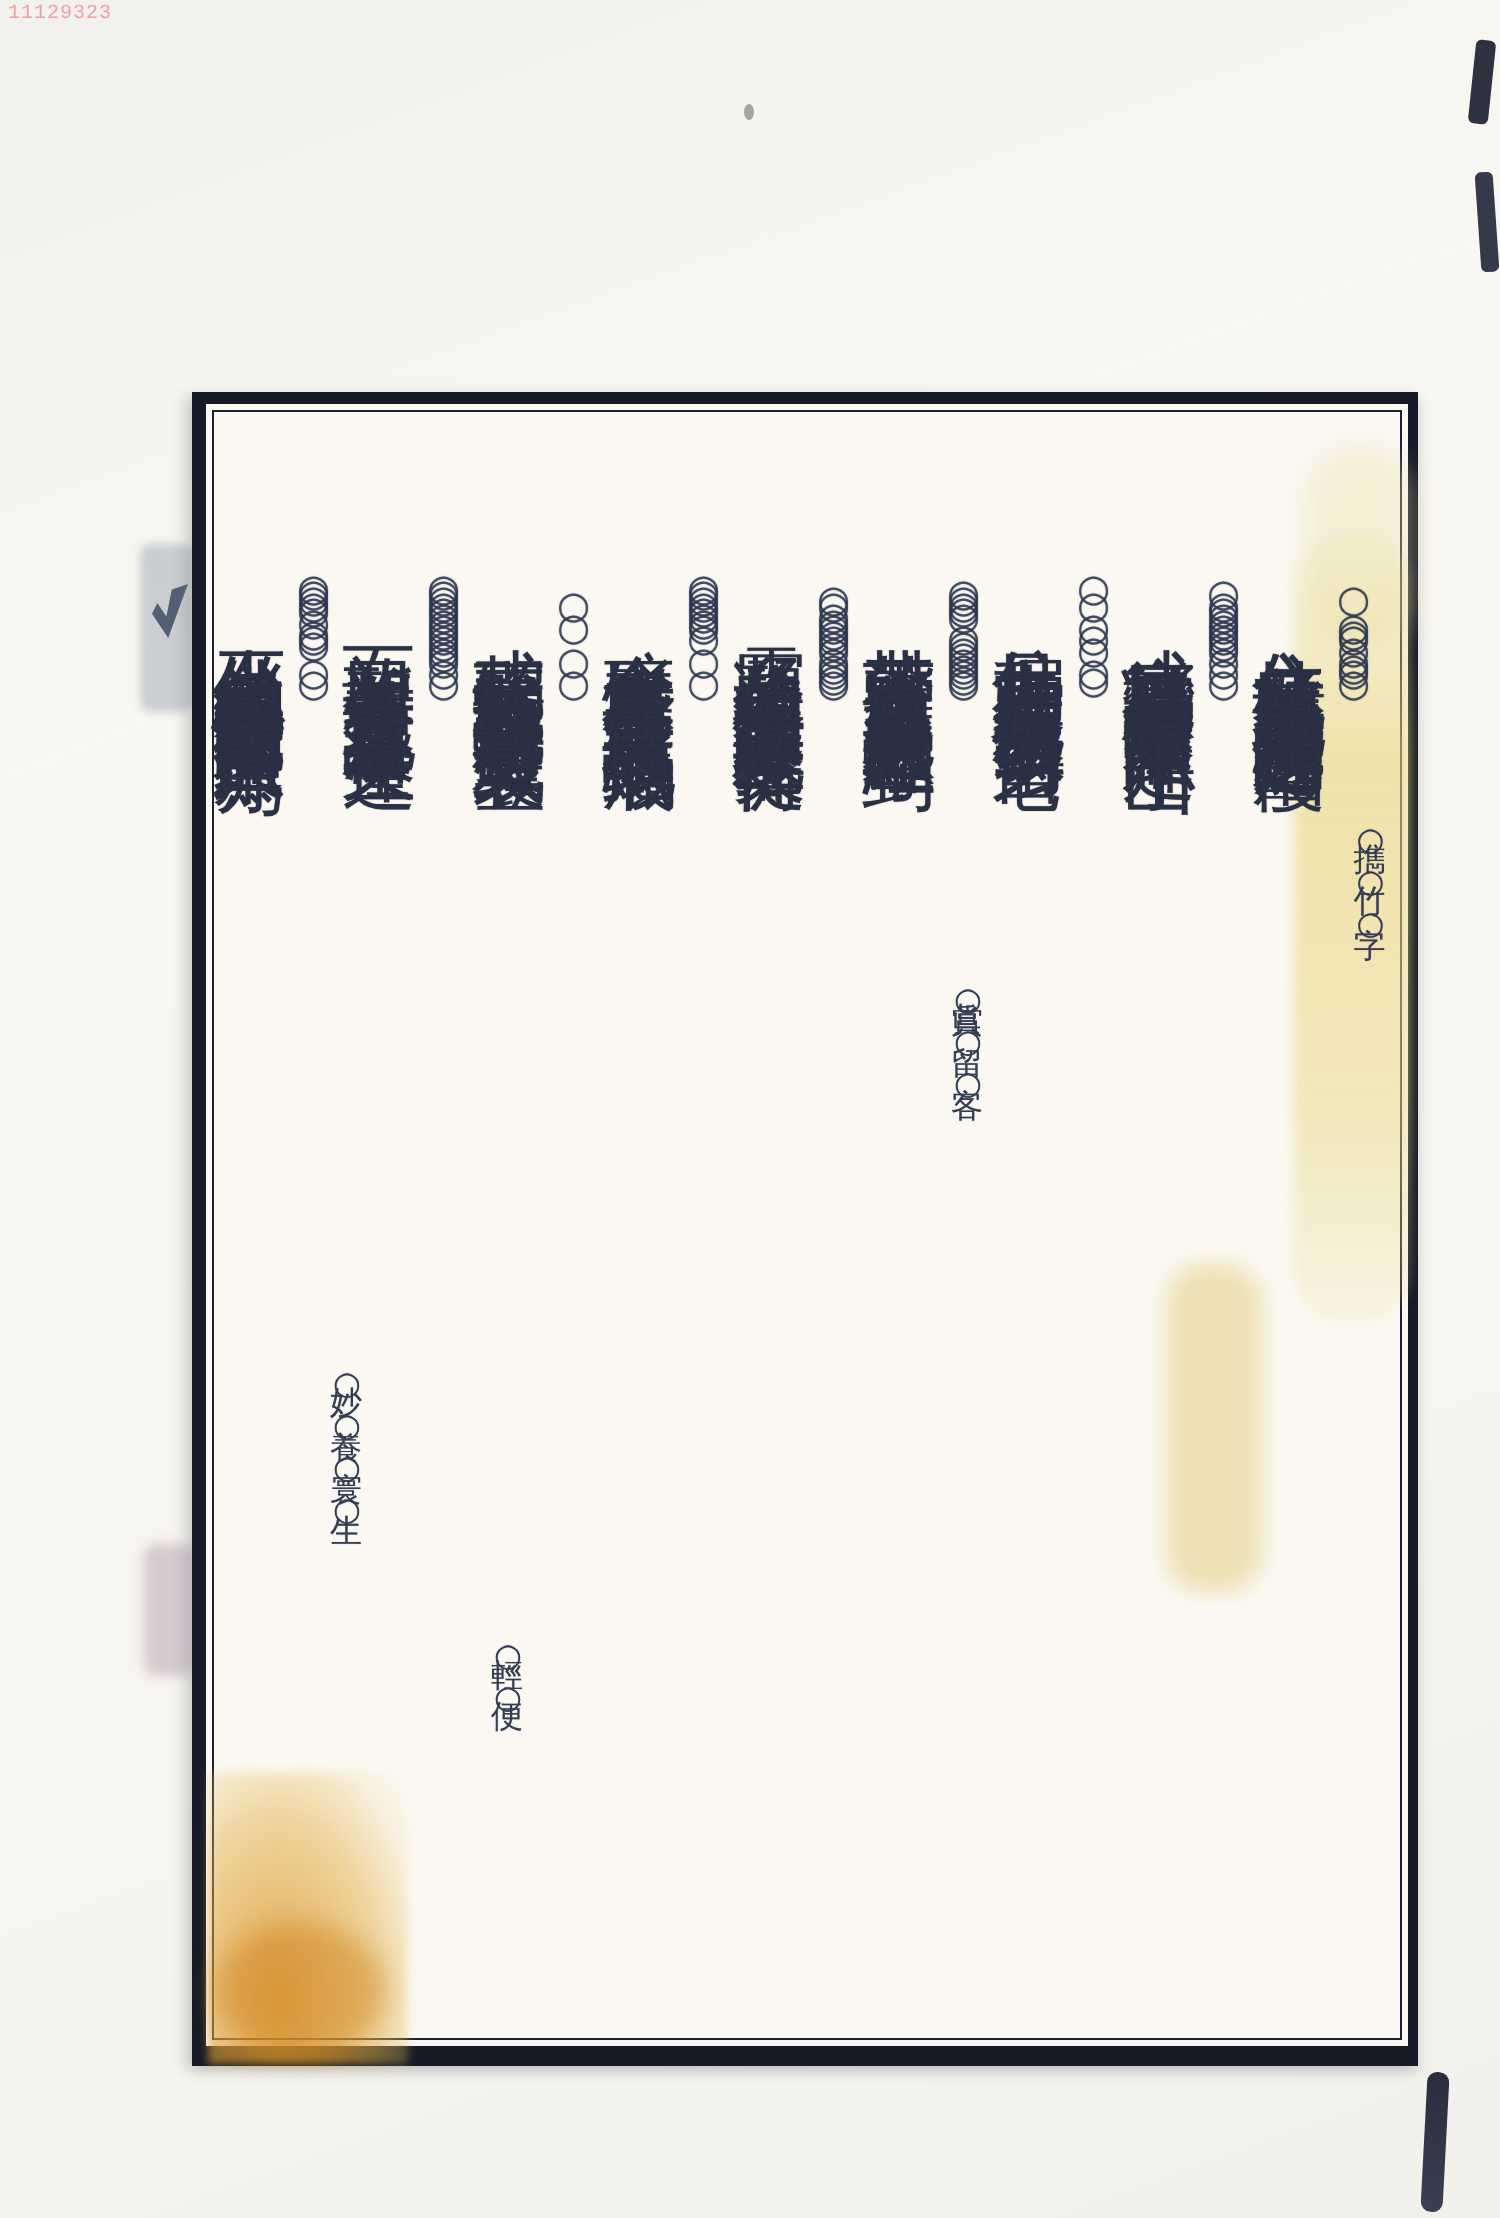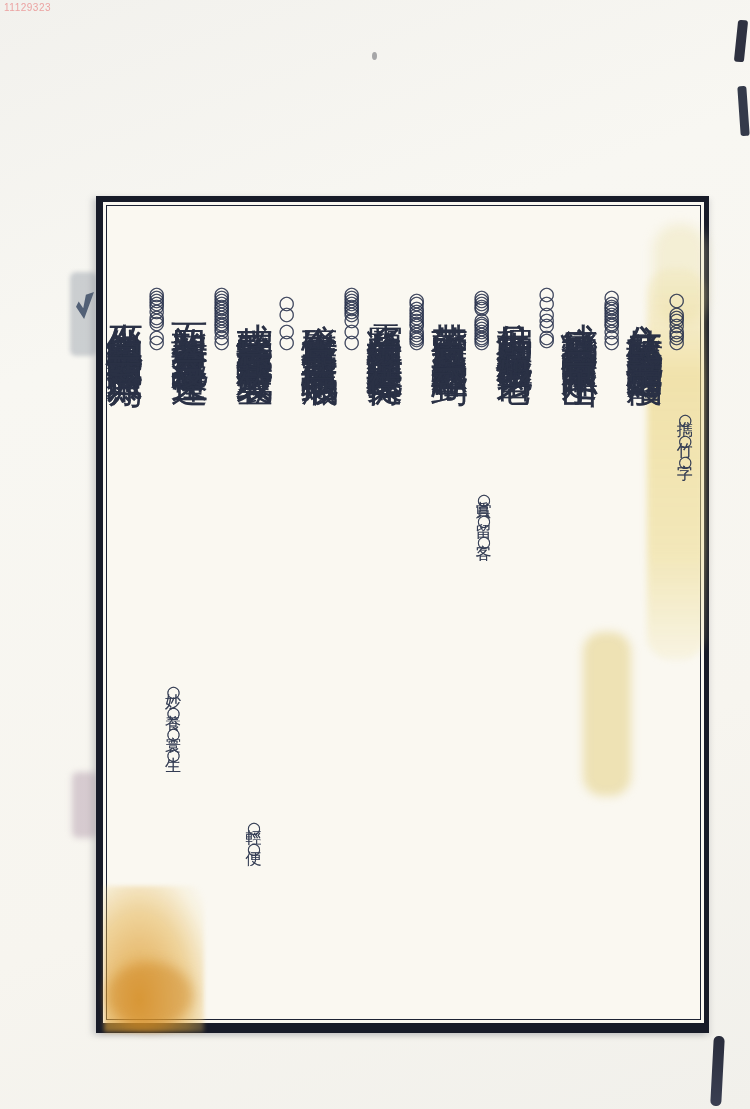--- a/index.html
+++ b/index.html
@@ -7,21 +7,21 @@
     width:750px;height:1109px;overflow:hidden;position:relative;
     background:#eef0ee;
     font-family:"DejaVu Serif","Liberation Serif",serif;
   }
   .paper{
     position:absolute;inset:0;
     background:linear-gradient(160deg,#f2f1ed 0%,#f8f7f2 28%,#f7f5ef 70%,#f1f0eb 100%);
   }
   .watermark{
     position:absolute;left:4px;top:2px;
-    font-family:Liberation Sans, sans-serif;
+    font-family:Liberation Mono, monospace;
     font-size:10px;letter-spacing:.5px;color:rgba(233,140,140,.78);
   }
   
   .frame{
     position:absolute;left:96px;top:196px;width:613px;height:837px;
     box-sizing:border-box;
     border-style:solid;border-color:#171b28;
     border-width:6px 5px 10px 7px;
     background:#faf8f1;
     box-shadow:-4px 2px 6px rgba(110,116,126,.28),2px 3px 5px rgba(120,120,126,.16);

